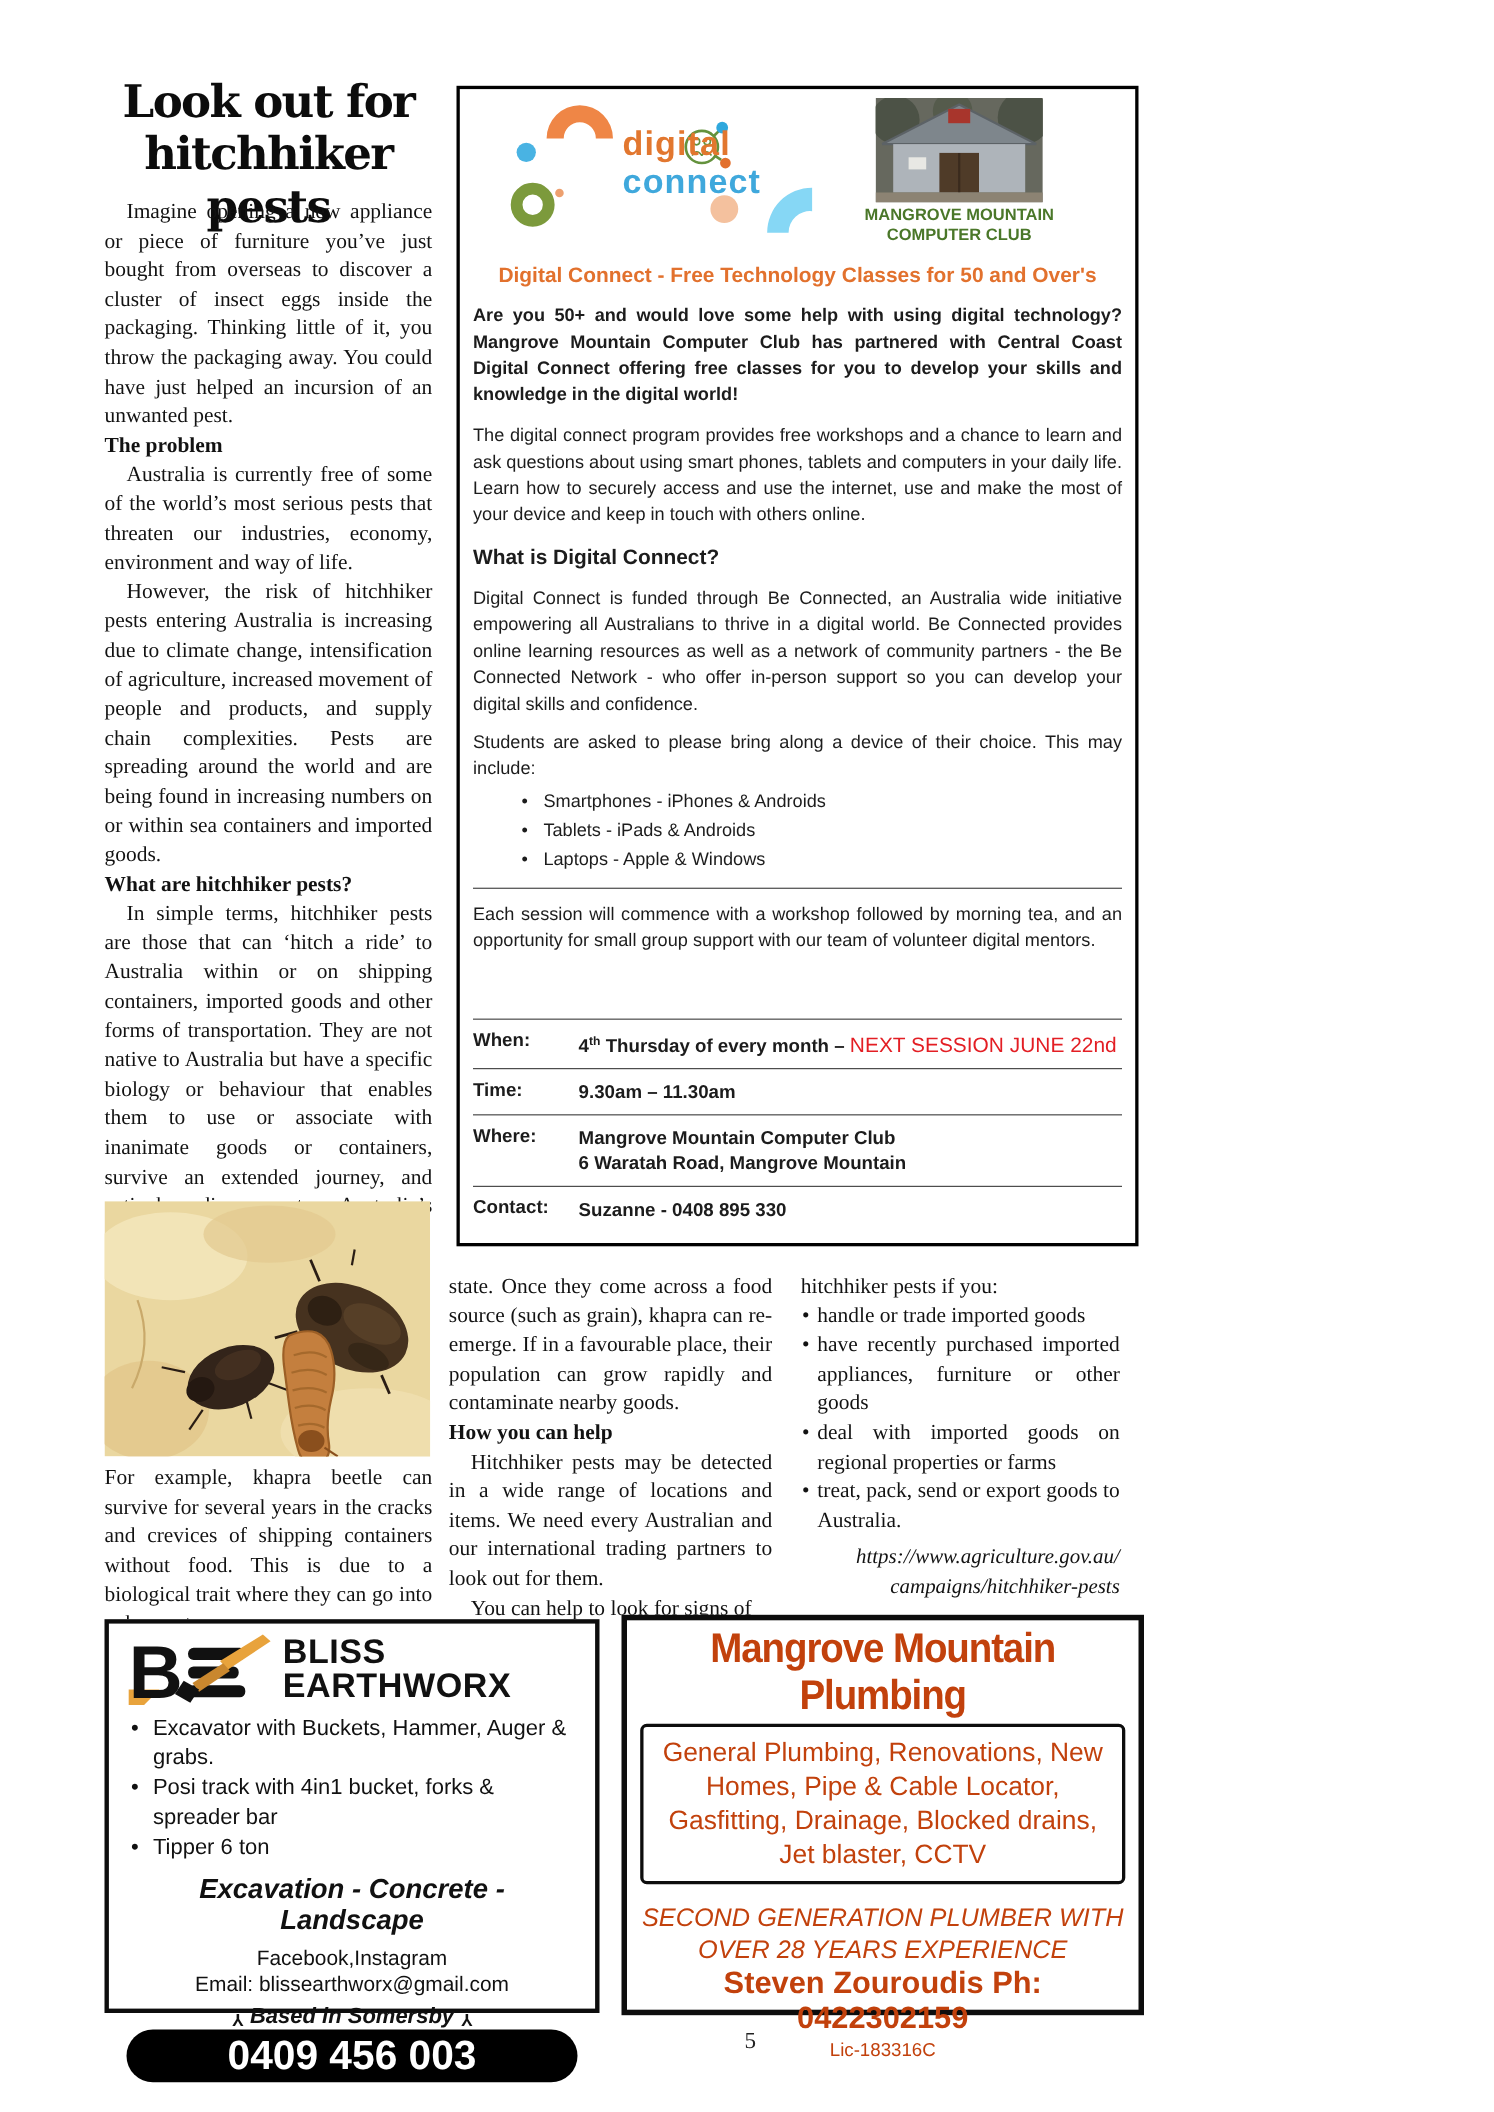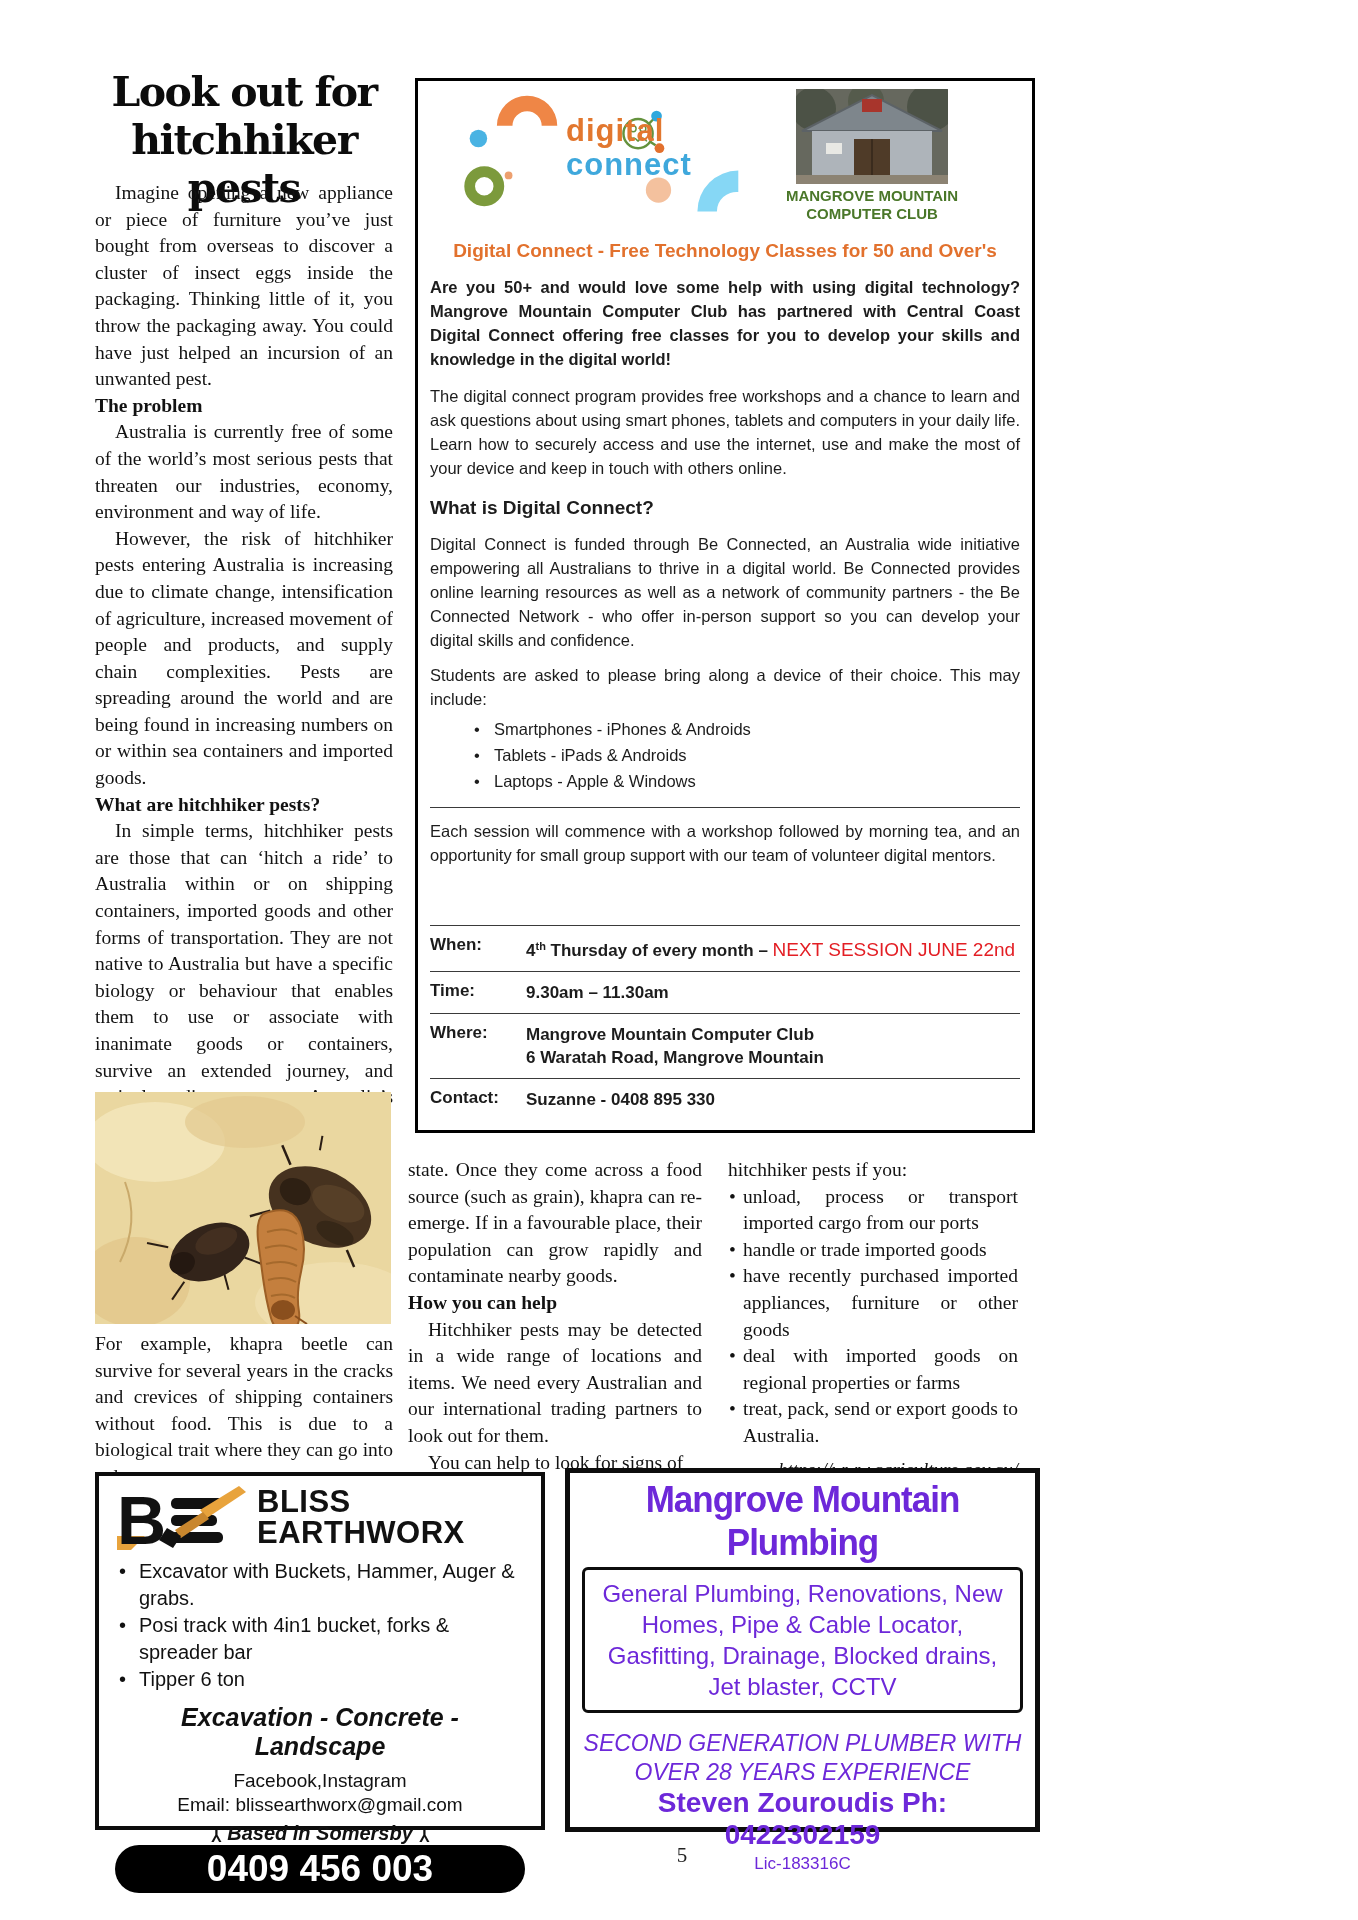--- a/index.html
+++ b/index.html
@@ -69,21 +69,21 @@
   .bliss-social { text-align:center; font-size:19px; margin-top:9px; }
   .bliss-email { text-align:center; font-size:19px; margin-top:2px; }
   .bliss-based { text-align:center; font-weight:bold; font-style:italic; font-size:20px; margin-top:6px; }
   .rot-y { display:inline-block; transform:rotate(180deg); font-style:normal; font-size:16px; margin:0 6px; }
   .bliss-phone { margin-top:auto; background:#000; border-radius:26px; color:#fff;
     text-align:center; font-weight:bold; font-size:37px; line-height:48px; height:48px; }
 
   
   .plumb-box { position:absolute; left:565px; top:1468px; width:475px; height:364px;
     border:5px solid #0d0d0d; background:#fff; padding:4px 12px 8px 12px;
-    font-family:"Liberation Sans",sans-serif; color:#6d28d9;
+    font-family:"Liberation Sans",sans-serif; color:#c2410c;
     display:flex; flex-direction:column; }
   .plumb-title { text-align:center; font-weight:900; font-size:35px; letter-spacing:-1px;
     transform:scaleY(1.08); transform-origin:top; }
   .plumb-services { border:3px solid #0d0d0d; border-radius:6px; margin-top:10px;
     padding:8px 14px; text-align:center; font-size:24px; line-height:31px; }
   .plumb-tagline { text-align:center; font-style:italic; font-size:23px; line-height:29px; margin-top:16px; }
   .plumb-contact { text-align:center; font-weight:bold; font-size:28px; margin-top:auto; }
   .plumb-lic { text-align:center; font-size:17px; margin-top:3px; }
 
   .page-num { position:absolute; left:662px; top:1843px; width:40px; text-align:center; font-size:21px; color:#222; }
@@ -227,21 +227,20 @@
 
   <div class="col mid-col">
     <p>state. Once they come across a food source (such as grain), khapra can re-emerge. If in a favourable place, their population can grow rapidly and contaminate nearby goods.</p>
     <p class="sec-head">How you can help</p>
     <p class="ind">Hitchhiker pests may be detected in a wide range of locations and items. We need every Australian and our international trading partners to look out for them.</p>
     <p class="ind">You can help to look for signs of</p>
   </div>
 
   <div class="col right-col">
     <p>hitchhiker pests if you:</p>
-    <div class="b-item">unload, process or transport imported cargo from our ports</div>
     <div class="b-item">handle or trade imported goods</div>
     <div class="b-item">have recently purchased imported appliances, furniture or other goods</div>
     <div class="b-item">deal with imported goods on regional properties or farms</div>
     <div class="b-item">treat, pack, send or export goods to Australia.</div>
     <div class="link-block">
       <div>https://www.agriculture.gov.au/</div>
       <div>campaigns/hitchhiker-pests</div>
     </div>
   </div>
 

